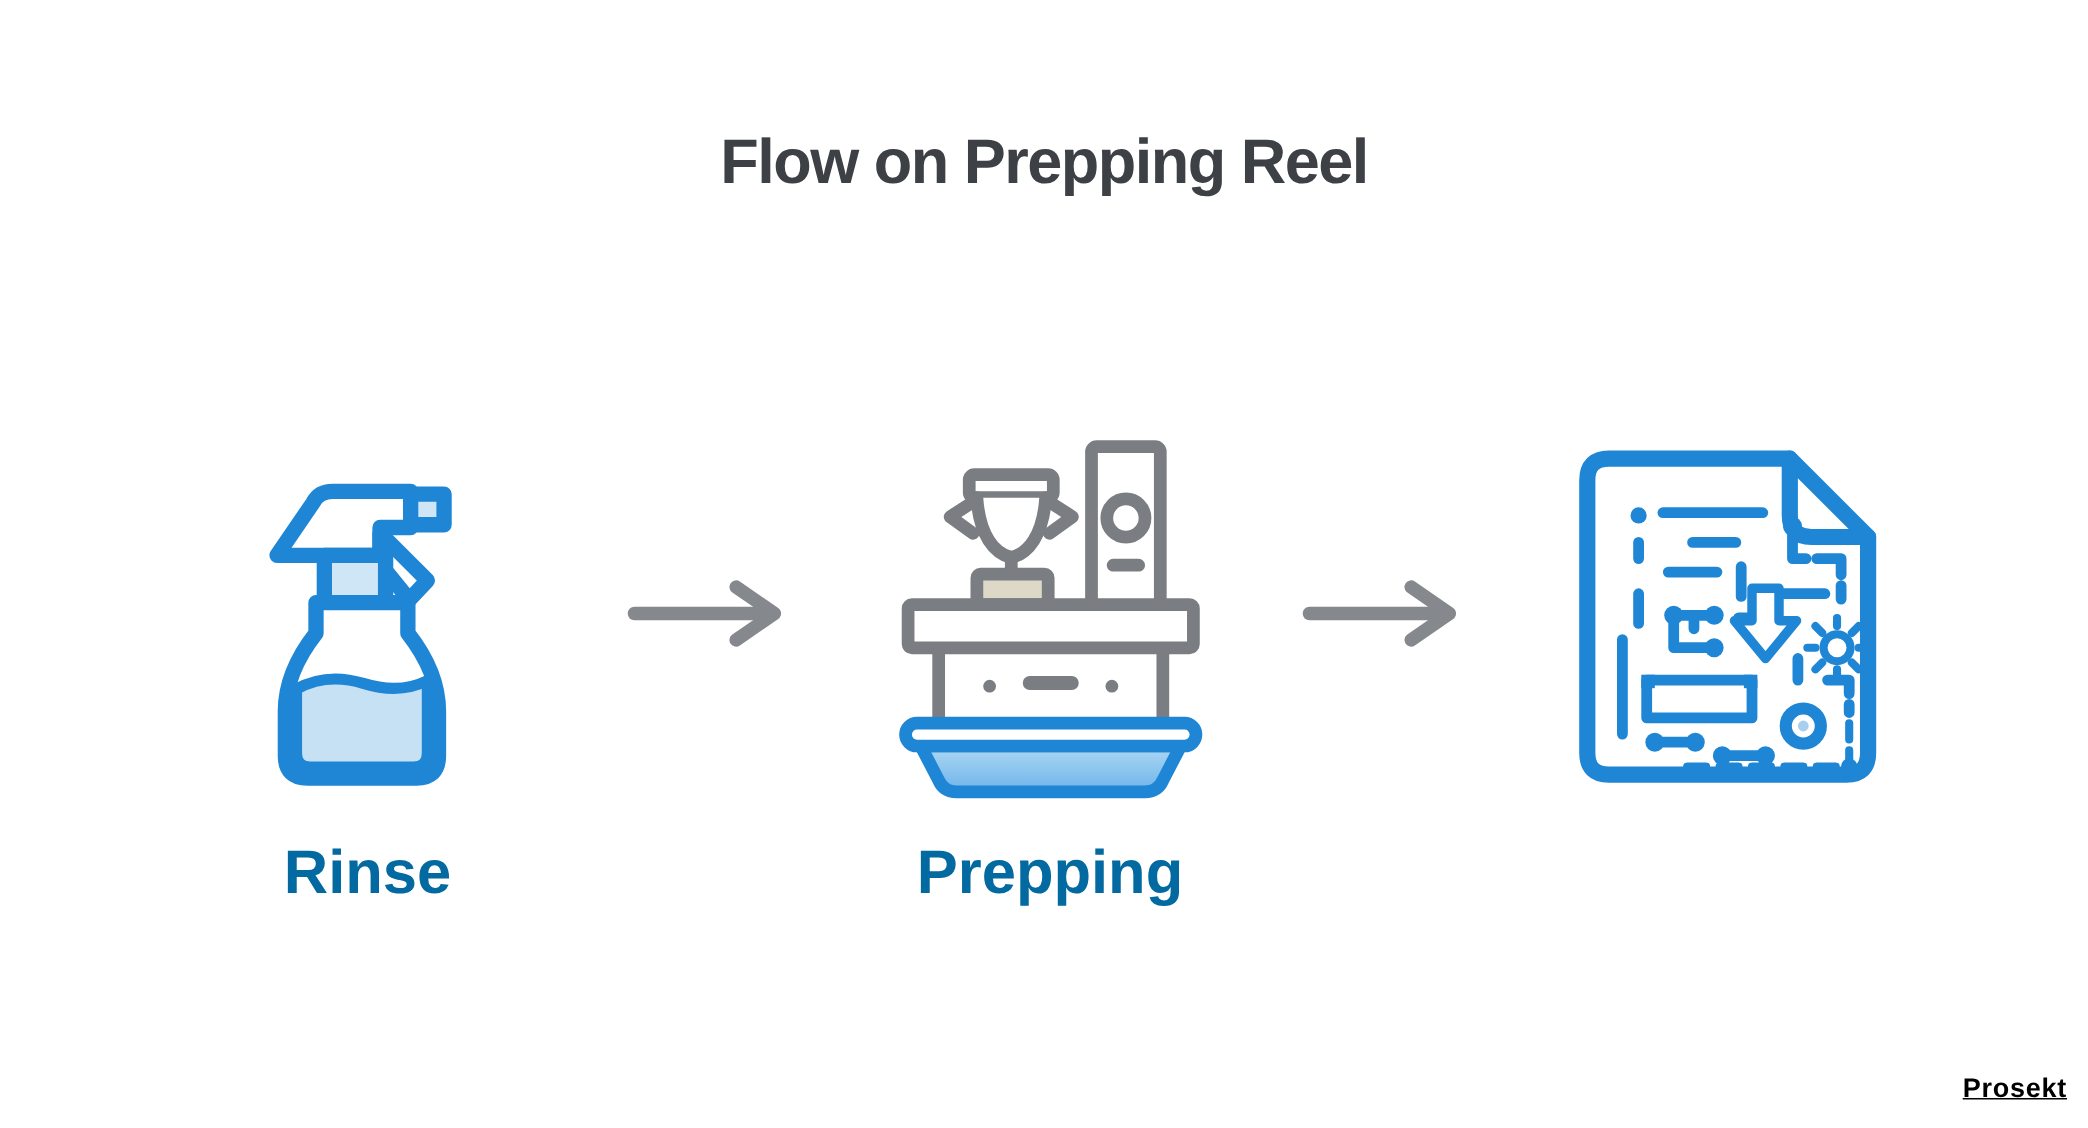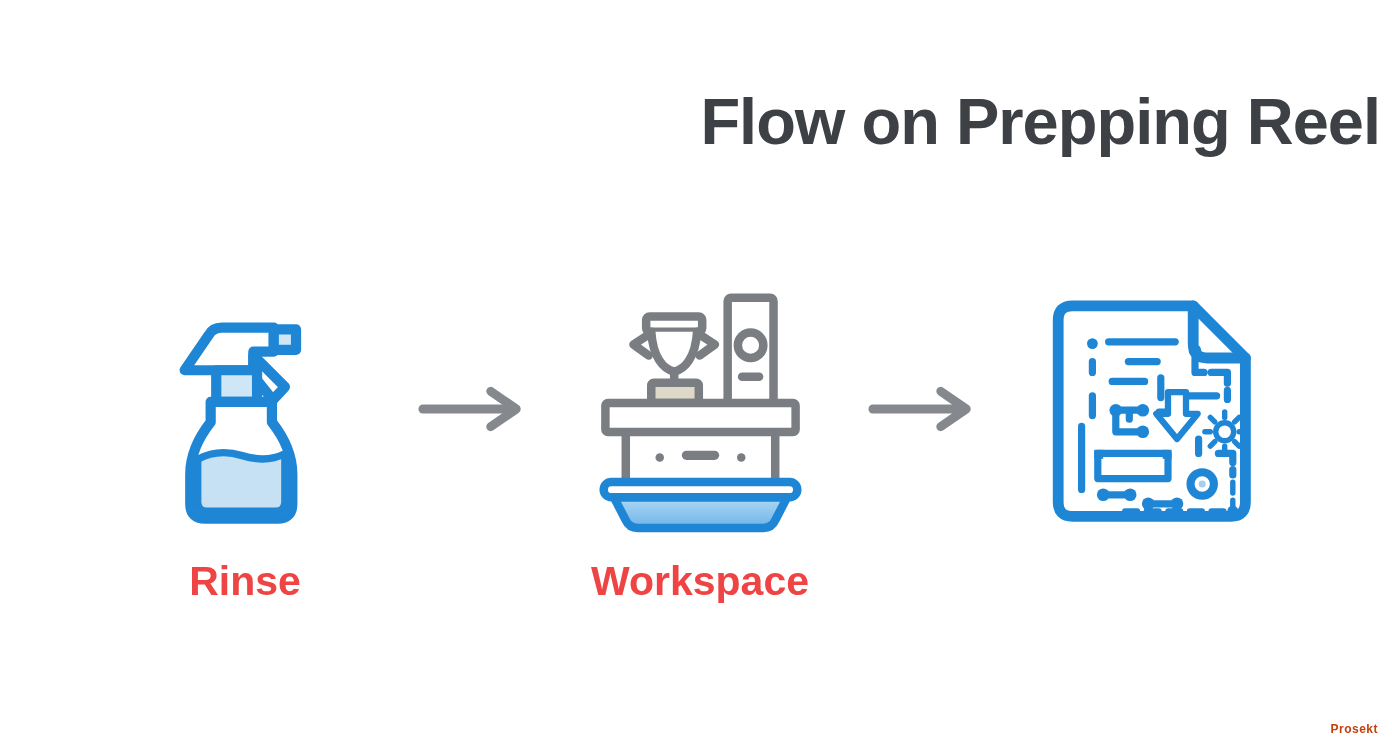--- a/index.html
+++ b/index.html
@@ -5,45 +5,45 @@
   * { margin:0; padding:0; box-sizing:border-box; }
   html,body { width:1392px; height:752px; }
   body {
     position:relative;
     width:1392px; height:752px;
     background:#ffffff;
     overflow:hidden;
     font-family:"Liberation Sans", sans-serif;
   }
   .title {
-    position:absolute; top:84px; left:0; right:12px;
-    text-align:right;
-    font-size:65px; font-weight:700;
+    position:absolute; top:84px; left:0; right:0;
+    text-align:center;
+    font-size:42px; font-weight:700;
     color:#3d4145; letter-spacing:-1px;
   }
   .step {
     position:absolute; top:292px; width:300px;
     display:flex; flex-direction:column; align-items:center;
   }
   .step-rinse     { left:95px; }
   .step-workspace { left:550px; }
   .step-schematic { left:1000px; }
   .icon-box {
     height:240px; display:flex; align-items:center; justify-content:center;
   }
   .step-label {
     margin-top:26px;
-    font-size:41px; font-weight:700; color:#ef4444;
+    font-size:41px; font-weight:700; color:#0369a1;
   }
   .arrow { position:absolute; top:383px; width:118px; height:52px; }
   .arrow-1 { left:416px; }
   .arrow-2 { left:866px; }
   .watermark {
     position:absolute; right:14px; bottom:16px;
-    font-size:12px; font-weight:600; color:#c2410c; letter-spacing:0.5px;
+    font-size:18px; font-weight:600; color:#000000; letter-spacing:0.5px;text-decoration:underline;
   }
   svg { display:block; }
 </style>
 </head>
 <body>
 
 <h1 class="title">Flow on Prepping Reel</h1>
 
 <div class="step step-rinse">
   <div class="icon-box">
@@ -101,21 +101,21 @@
       <rect x="98" y="188" width="44" height="11" rx="5.5" fill="#7a7e82" stroke="none"></rect>
       <circle cx="72" cy="196" r="5" fill="#7a7e82" stroke="none"></circle>
       <circle cx="168" cy="196" r="5" fill="#7a7e82" stroke="none"></circle>
 
       <g stroke="#1f86d6">
         <path d="M18,243 L32,270 Q36,279 46,279 L194,279 Q204,279 208,270 L222,243 Z" fill="url(#basinGrad)"></path>
         <rect x="6" y="225" width="228" height="18" rx="9" fill="#ffffff"></rect>
       </g>
     </svg>
   </div>
-  <div class="step-label">Workspace</div>
+  <div class="step-label">Prepping</div>
 </div>
 
 <div class="arrow arrow-2">
   <svg width="118" height="52" viewBox="0 0 120 50" fill="none" stroke="#85898d" stroke-width="9" stroke-linecap="round" stroke-linejoin="round">
     <line x1="7" y1="25" x2="94" y2="25"></line>
     <path d="M76,7 L102,25 L76,43"></path>
   </svg>
 </div>
 
 <div class="step step-schematic">

